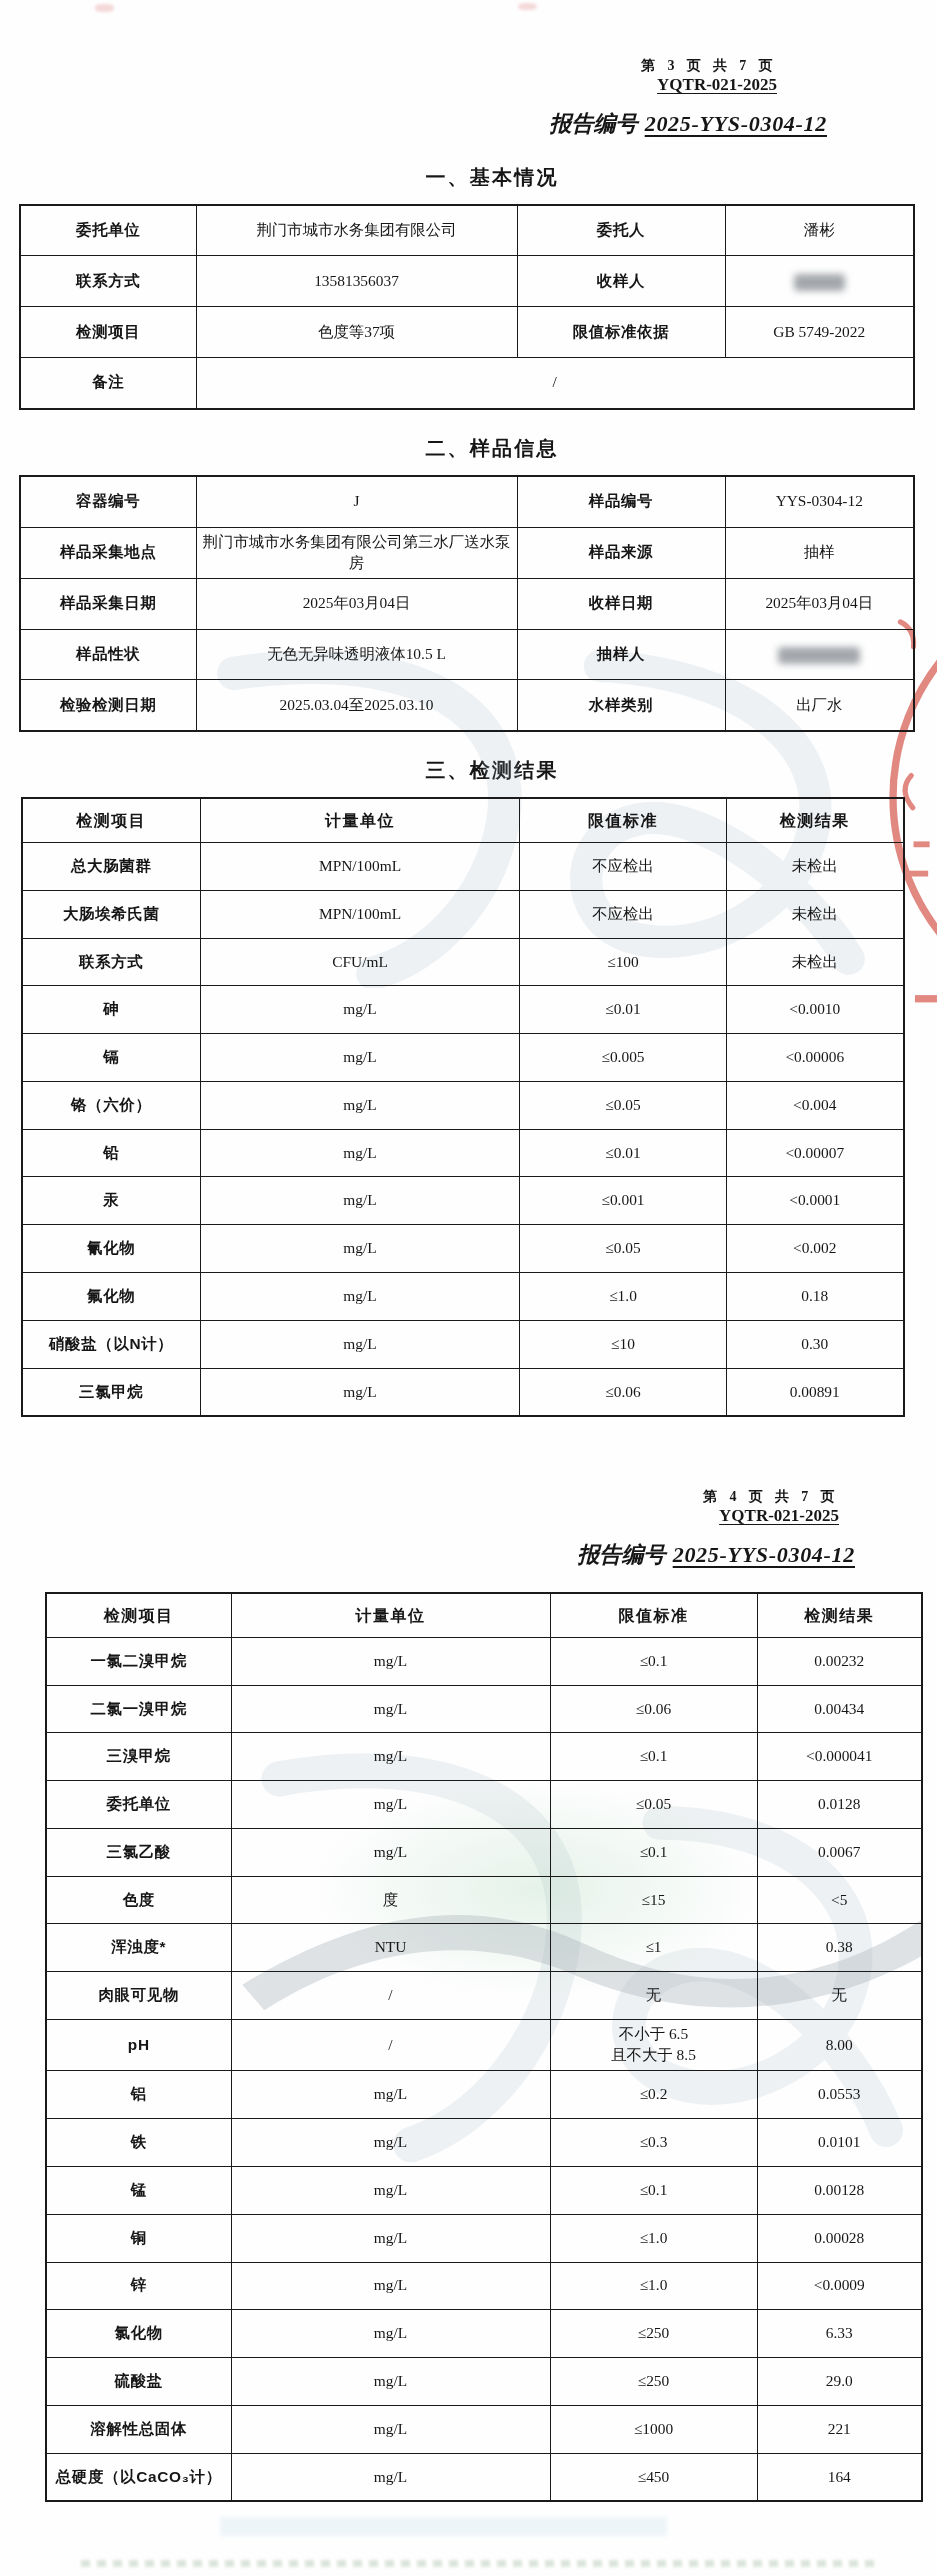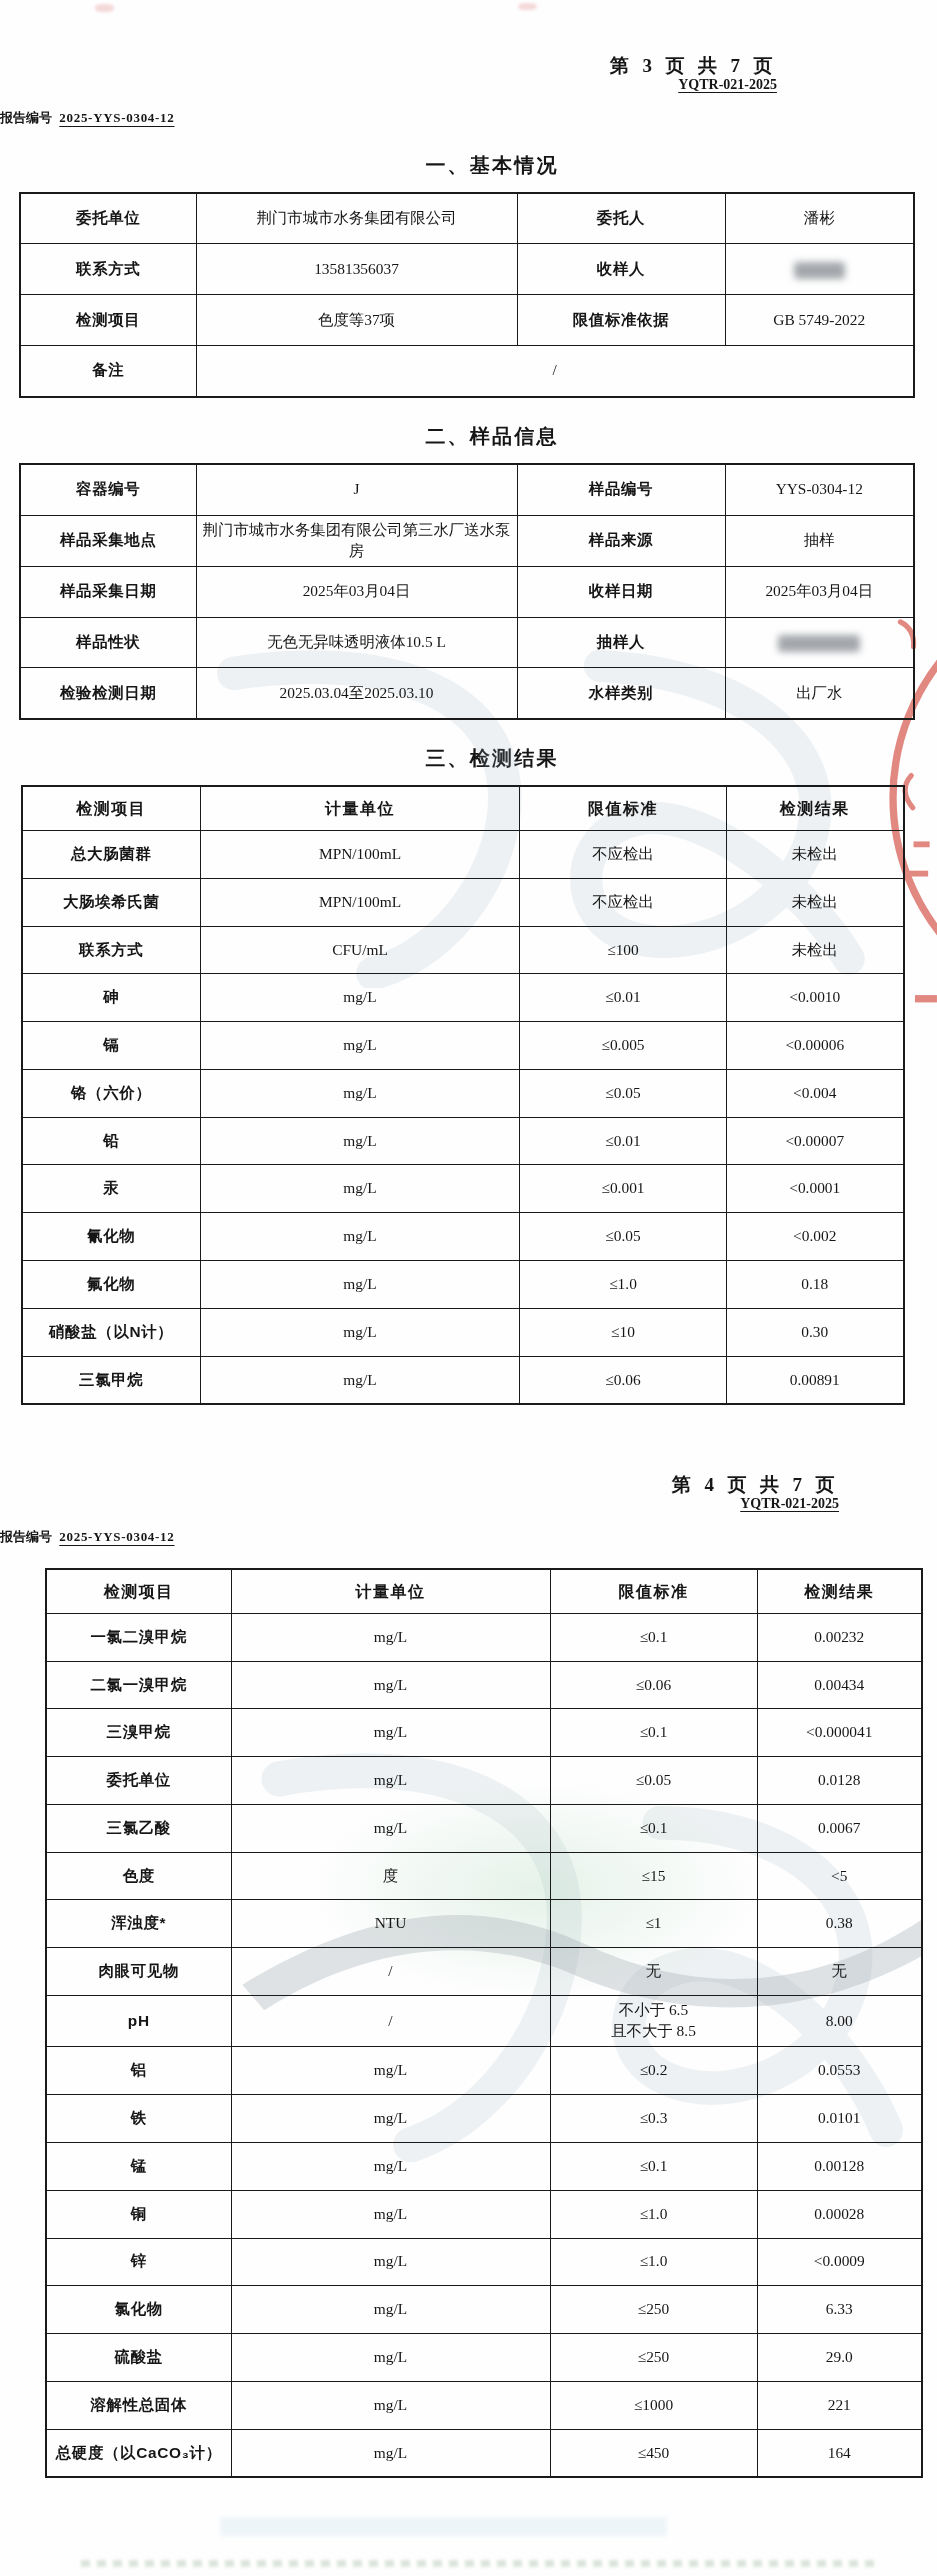--- a/index.html
+++ b/index.html
@@ -13,23 +13,23 @@
   .pink-dot{width:19px;height:7.3px;background:rgba(228,150,150,.35);filter:blur(1.5px);border-radius:40%;}
   .watermark{opacity:.16;}
   .green-tint{background:radial-gradient(closest-side,rgba(140,200,160,.22),rgba(140,200,160,0));}
   .gray-ribbon{opacity:.30;filter:blur(0.7px);}
   .stamp{opacity:.6;}
   .bleed{height:7.3px;background:repeating-linear-gradient(90deg,rgba(110,150,115,.45) 0 9.5px,rgba(110,150,115,0) 9.5px 16px);filter:blur(1.5px);opacity:.55;}
   .blue-band{height:19px;background:rgba(210,230,240,.35);filter:blur(2.2px);}
   
   .page-head{margin:0;padding-right:160px;text-align:right;font-family:"Liberation Serif","DejaVu Serif",serif;}
   .page-head.p4{padding-right:98px;}
-  .page-info{font-size:19px;font-weight:bold;letter-spacing:4.4px;line-height:19px;}
-  .doc-code{font-size:14px;font-weight:bold;line-height:19px;text-decoration:underline;text-underline-offset:2.9px;}
-  .report-line{margin-top:14.6px;text-align:left;padding-right:110px;font-size:13px;font-weight:bold;}
+  .page-info{font-size:14px;font-weight:bold;letter-spacing:4.4px;line-height:19px;}
+  .doc-code{font-size:17px;font-weight:bold;line-height:19px;text-decoration:underline;text-underline-offset:2.9px;}
+  .report-line{margin-top:14.6px;text-align:right;padding-right:110px;font-size:22px;font-weight:bold;font-style:italic;}
   .report-line.p4{padding-right:82px;}
   .report-no{text-decoration:underline;text-underline-offset:3.7px;margin-left:7.3px;letter-spacing:0.7px;}
   .sec-title{font-size:20px;font-weight:bold;letter-spacing:2.2px;margin:25px 0 0 47px;font-family:"Liberation Sans","DejaVu Sans",sans-serif;text-align:center;}
   
   table{border-collapse:collapse;table-layout:fixed;background:transparent;position:relative;}
   .doc-table{margin-left:19px;margin-top:13px;border:2.2px solid #1a1a1a;}
   .doc-table td,.doc-table th{border:1.5px solid #1a1a1a;text-align:center;vertical-align:middle;
     padding:4.4px 5.9px;font-size:15.4px;line-height:1.35;word-break:break-all;}
   .doc-table td{height:38px;}
   .info-a td,.info-b td{height:41px;}

